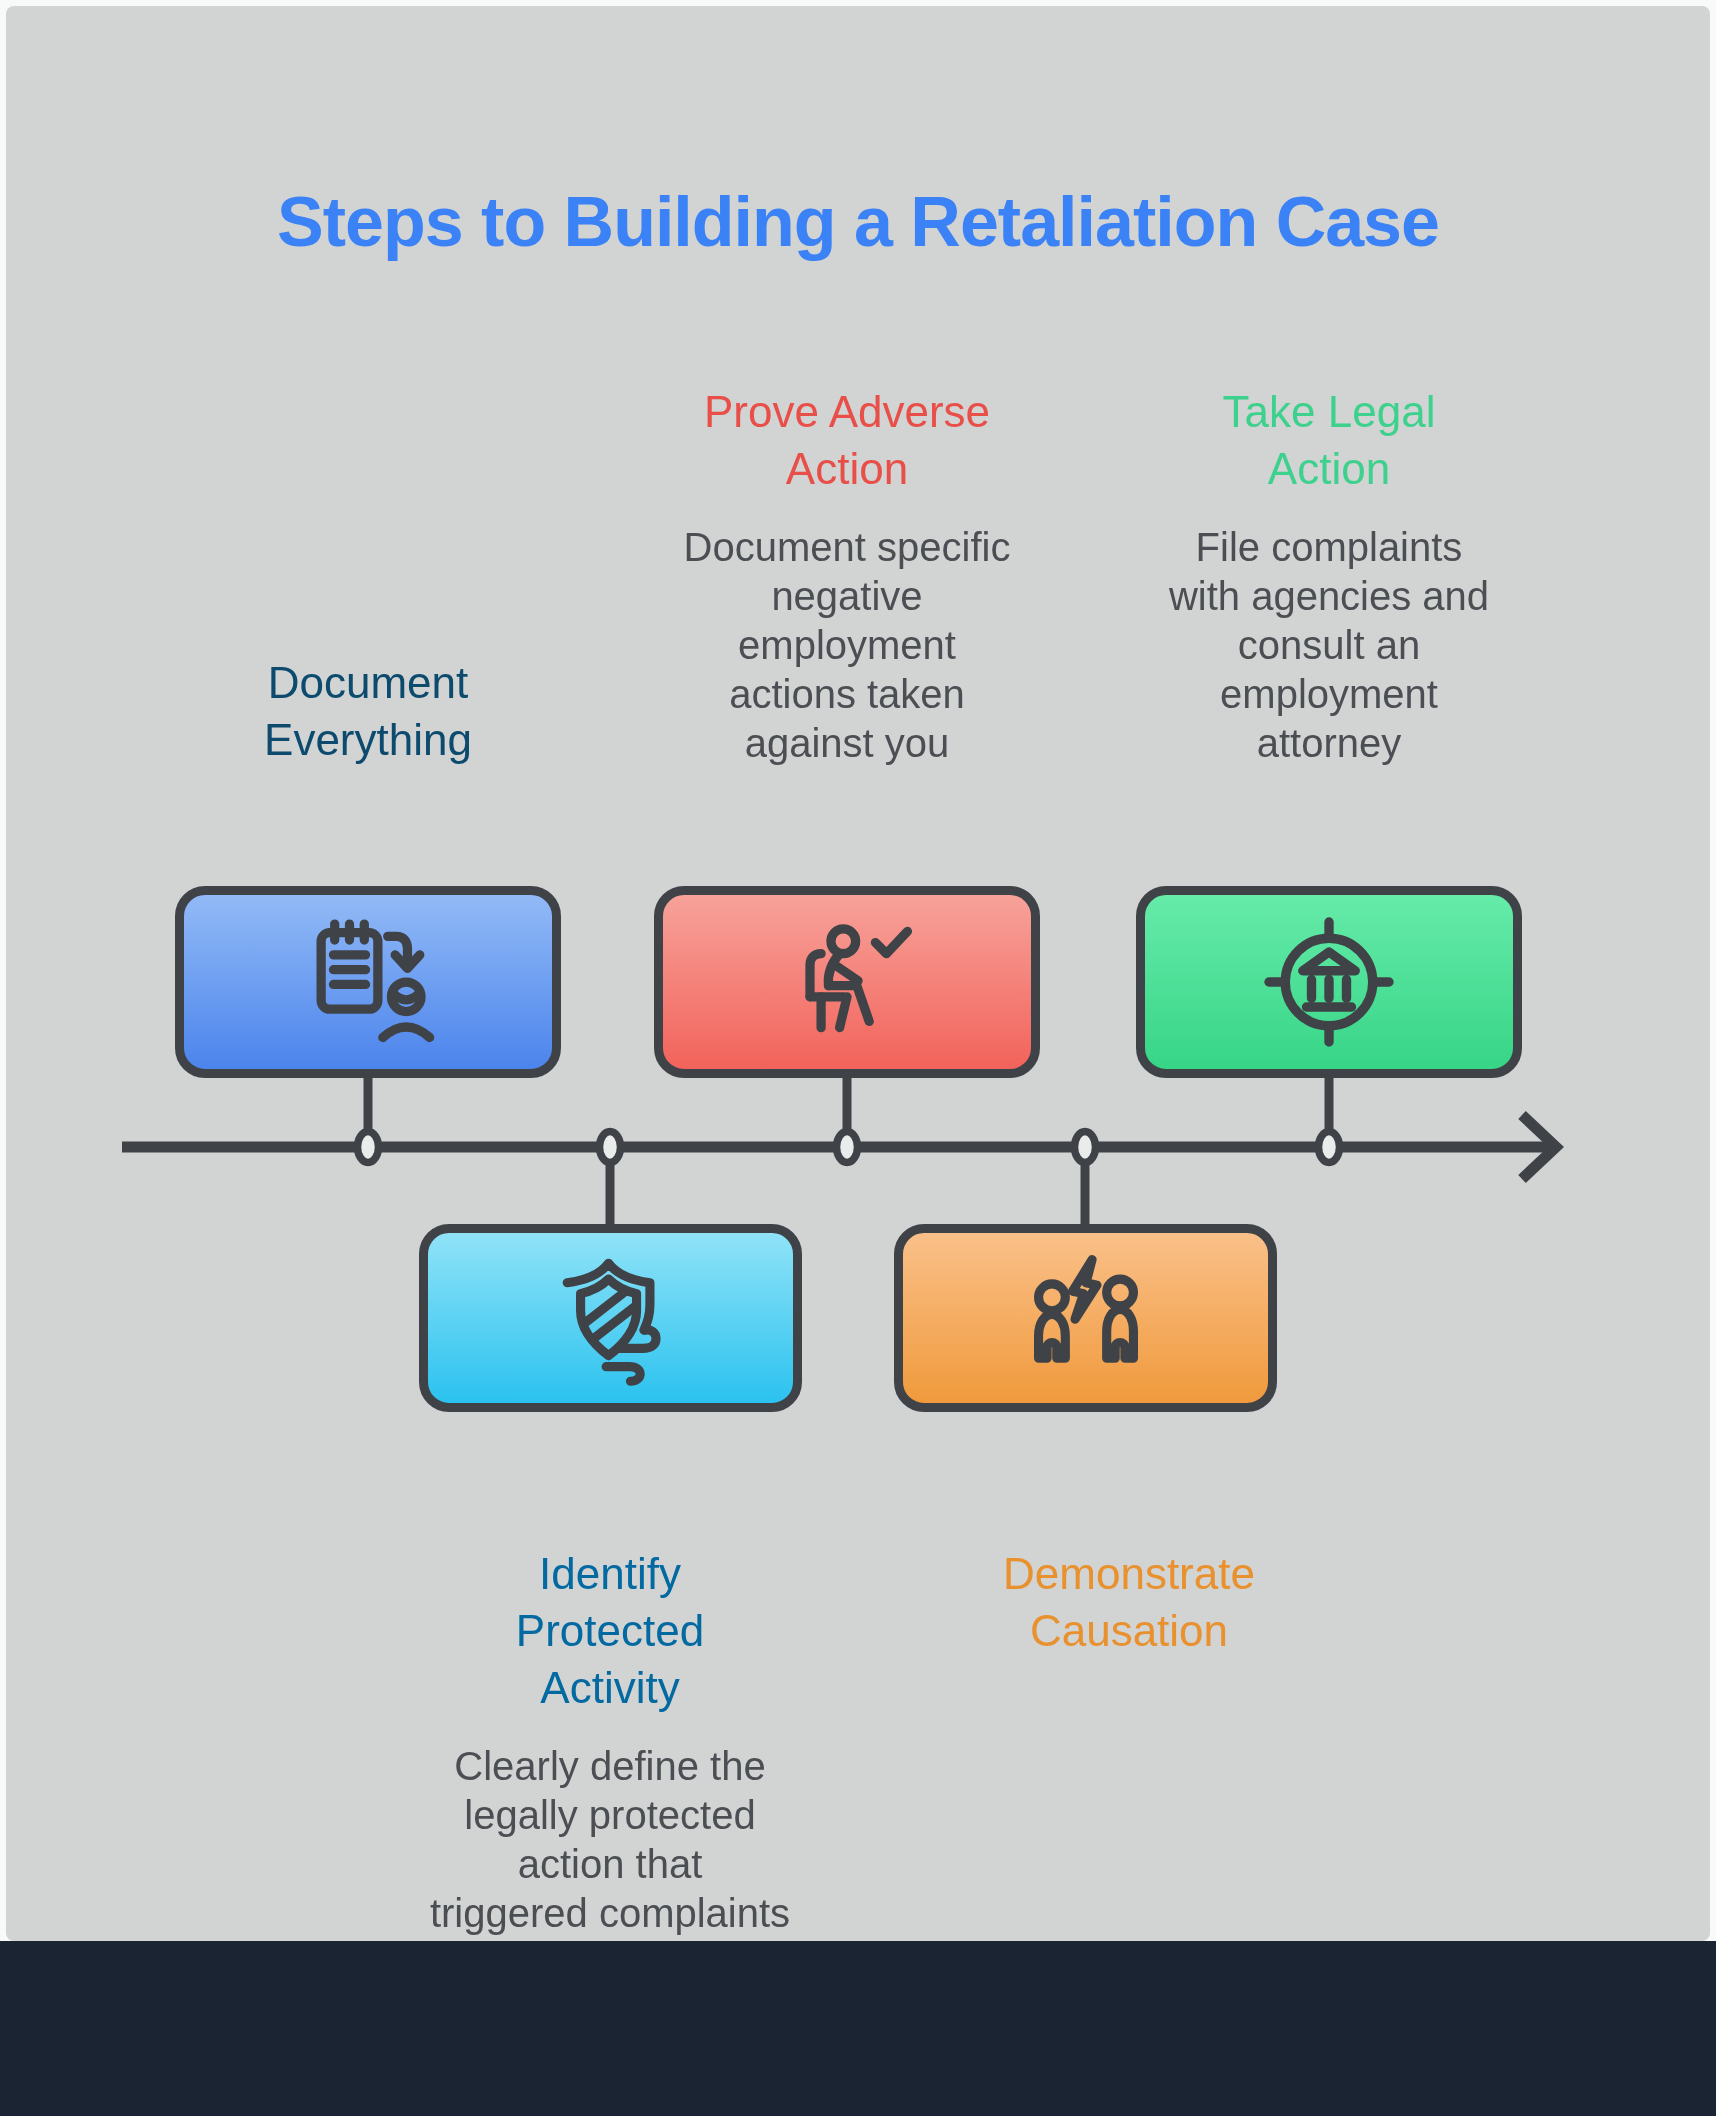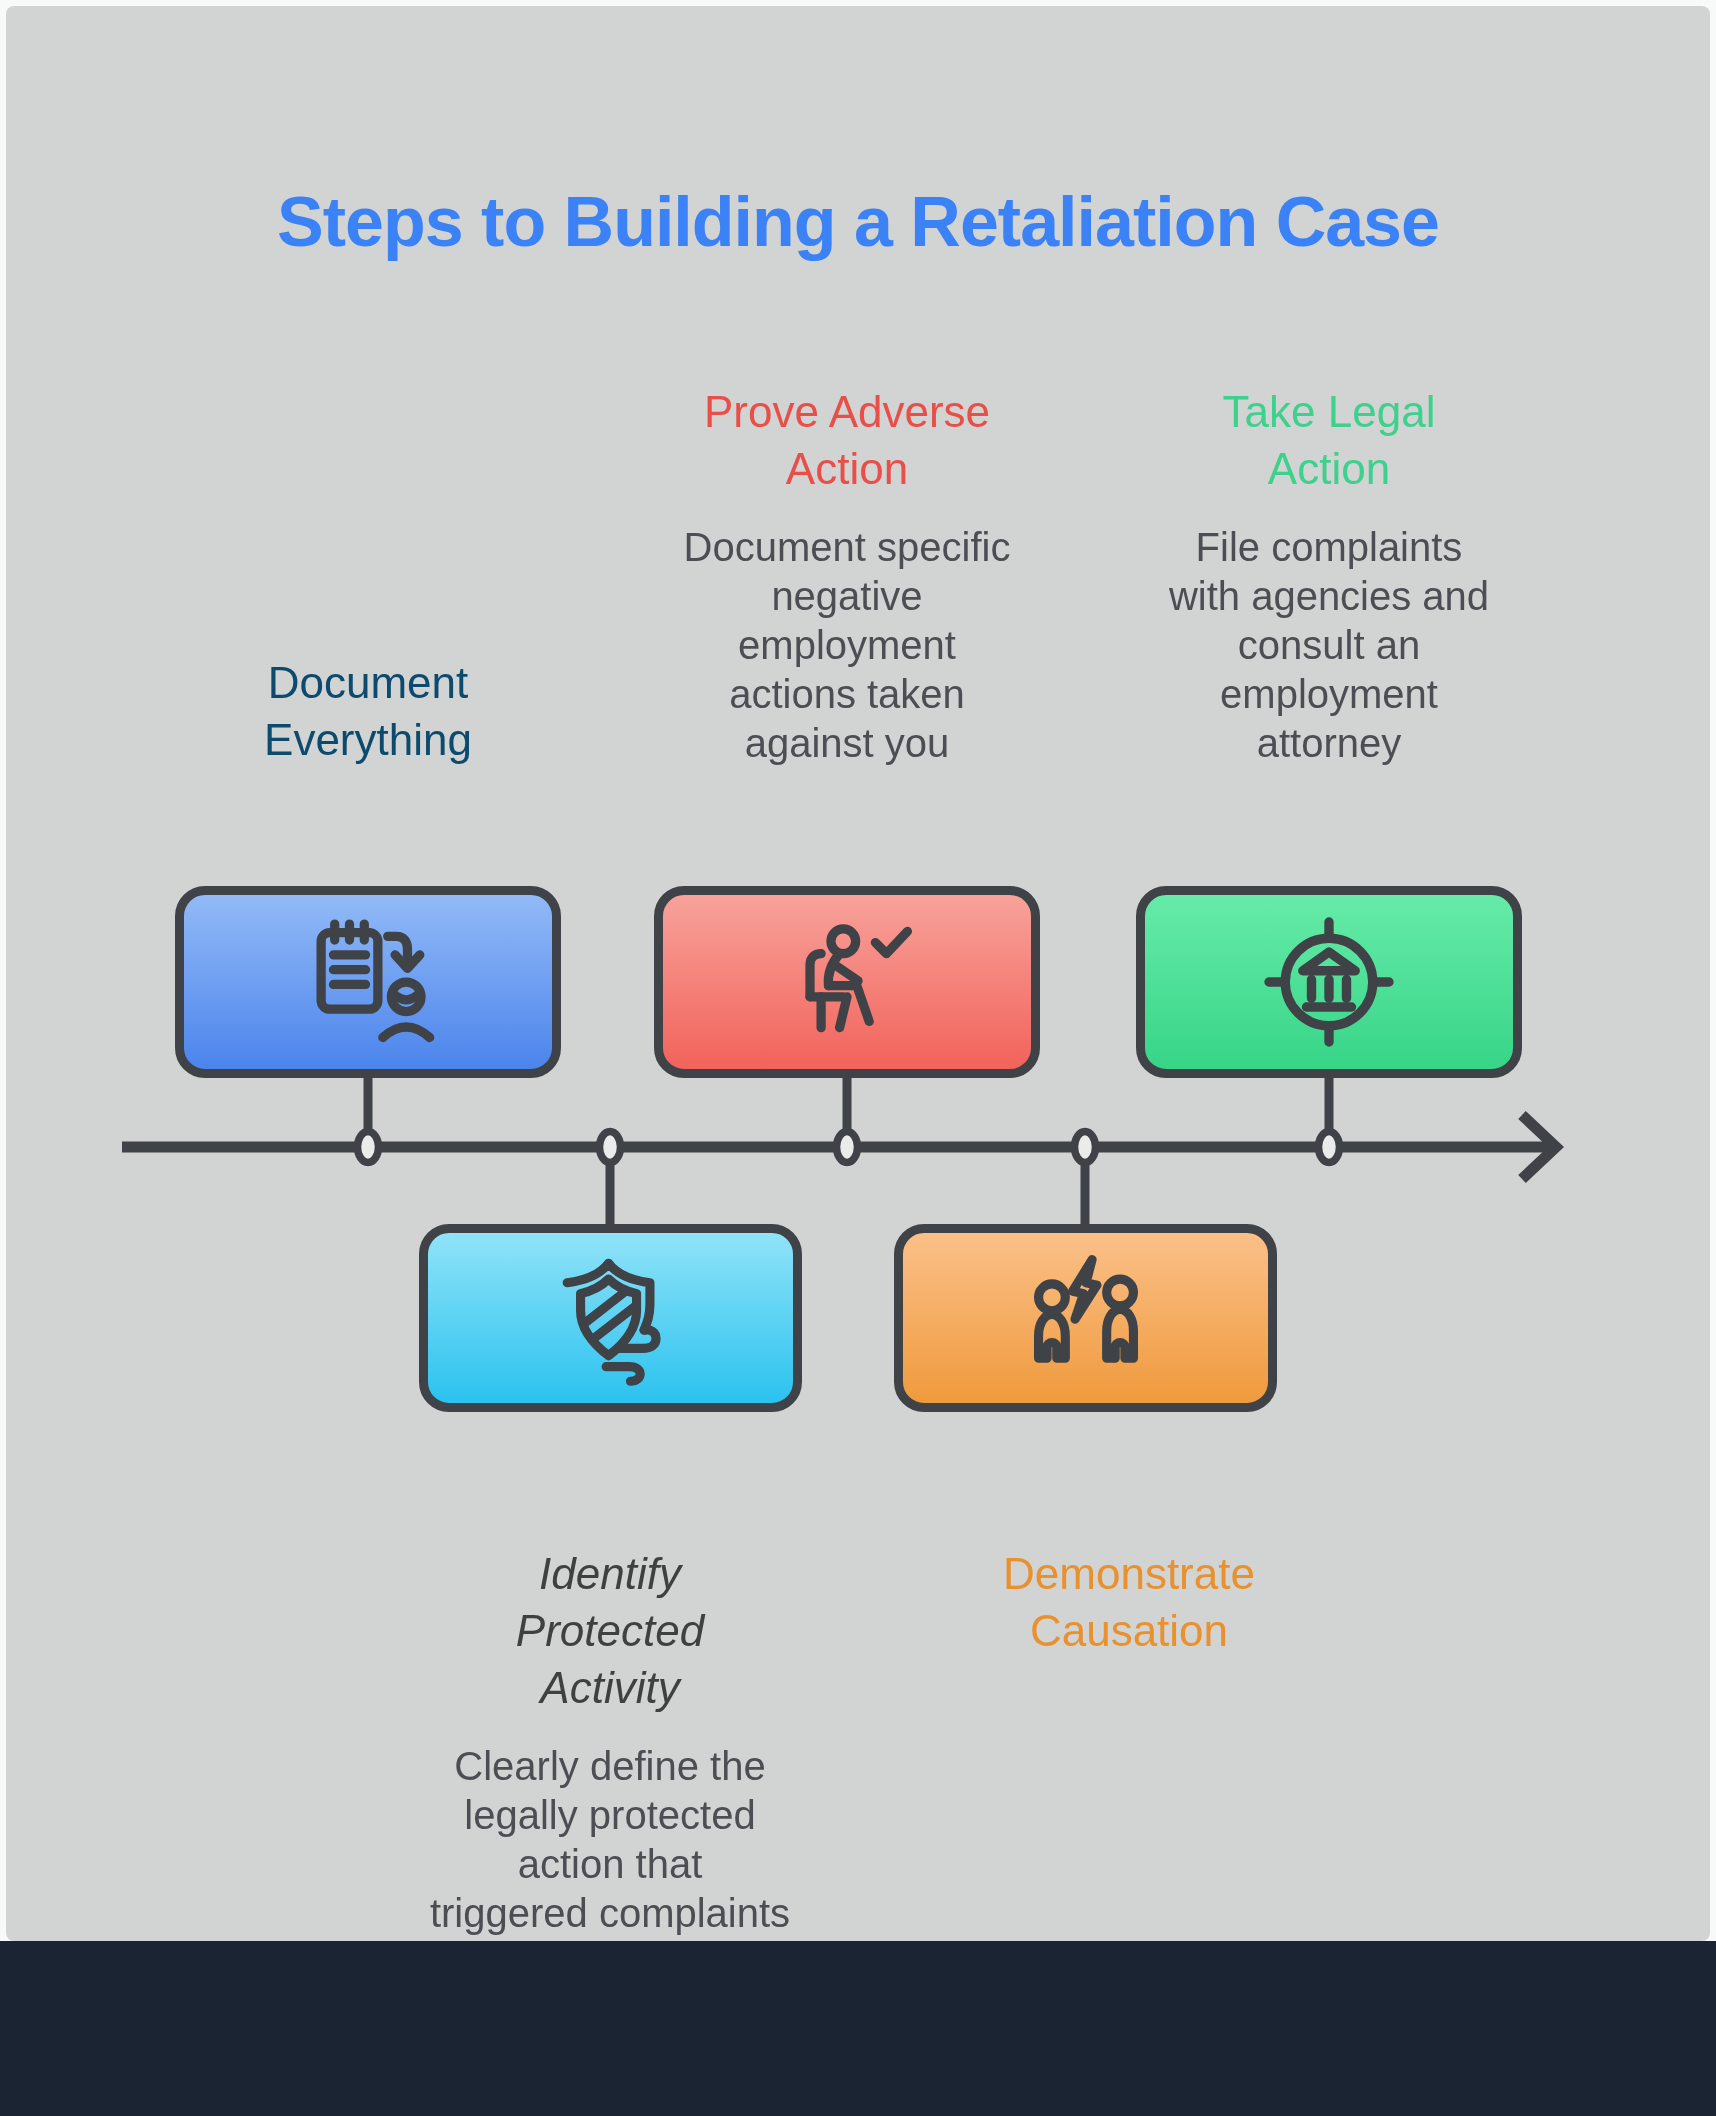--- a/index.html
+++ b/index.html
@@ -144,21 +144,21 @@
   <svg class="icon" width="160" height="146" viewBox="0 0 120 120">
     <circle cx="32" cy="43" r="11"></circle>
     <path d="M21 93 V75 c0-11 5-18 11-18 s11 7 11 18 v18 h-7 v-9 c0-5 -8-5 -8 0 v9 z"></path>
     <circle cx="88" cy="39" r="11"></circle>
     <path d="M77 93 V71 c0-11 5-18 11-18 s11 7 11 18 v22 h-7 v-9 c0-5 -8-5 -8 0 v9 z"></path>
     <path d="M65 12 L49 38 L58 40 L51 61 L69 33 L60 31 Z"></path>
   </svg>
 </div>
 
 <div class="col bottom" style="left:380px">
-  <div class="heading" style="color: #404040; font-style: italic;">Identify
+  <div class="heading" style="color: #0369a1;">Identify
 Protected
 Activity</div>
   <div class="body-text">Clearly define the
 legally protected
 action that
 triggered complaints</div>
 </div>
 <div class="col bottom" style="left:899px">
   <div class="heading" style="color: rgb(232, 145, 46);">Demonstrate
 Causation</div>

